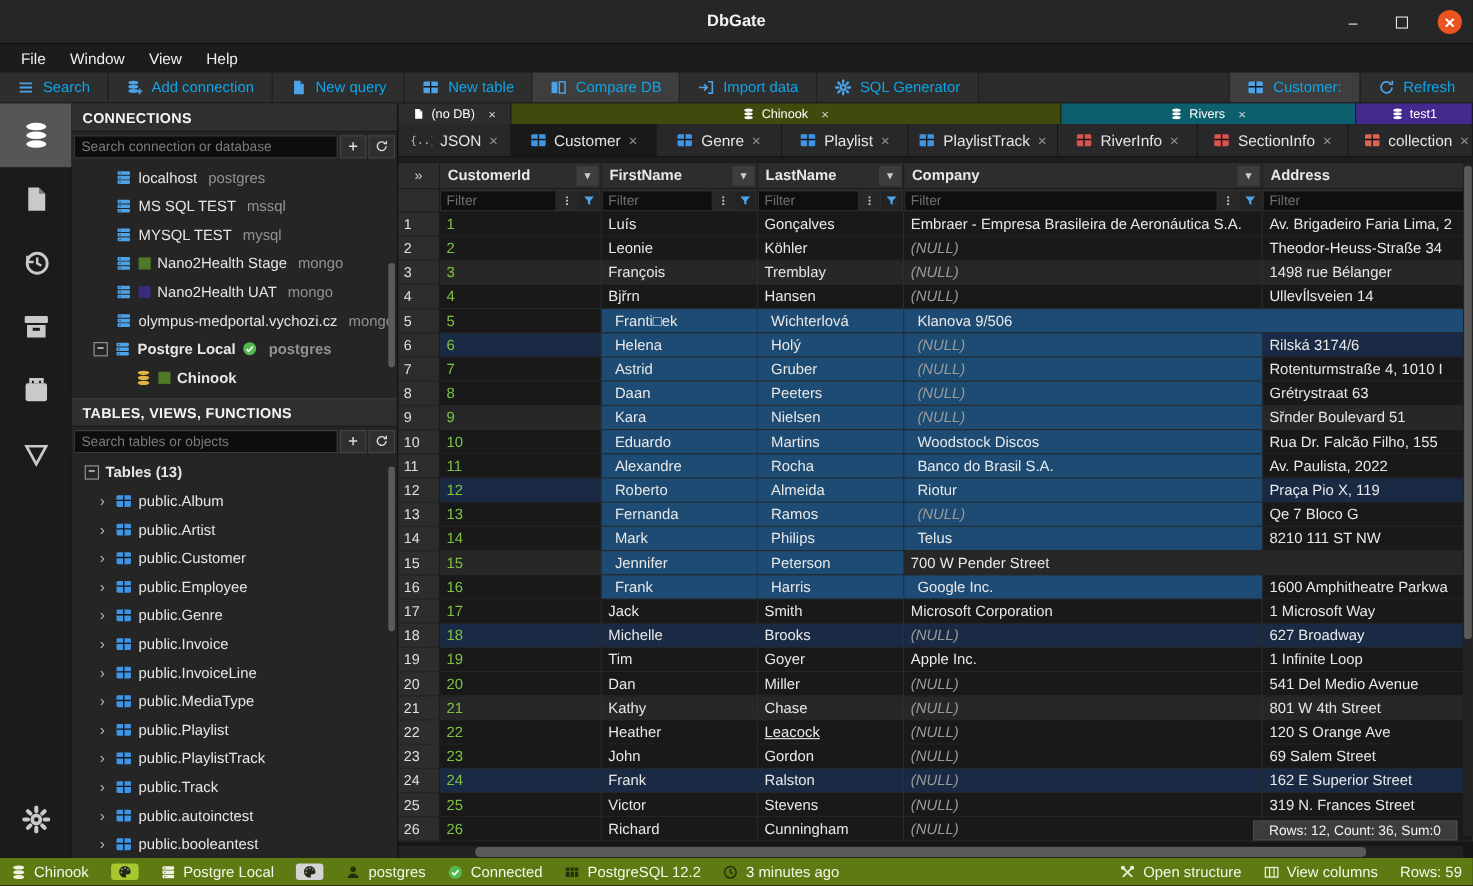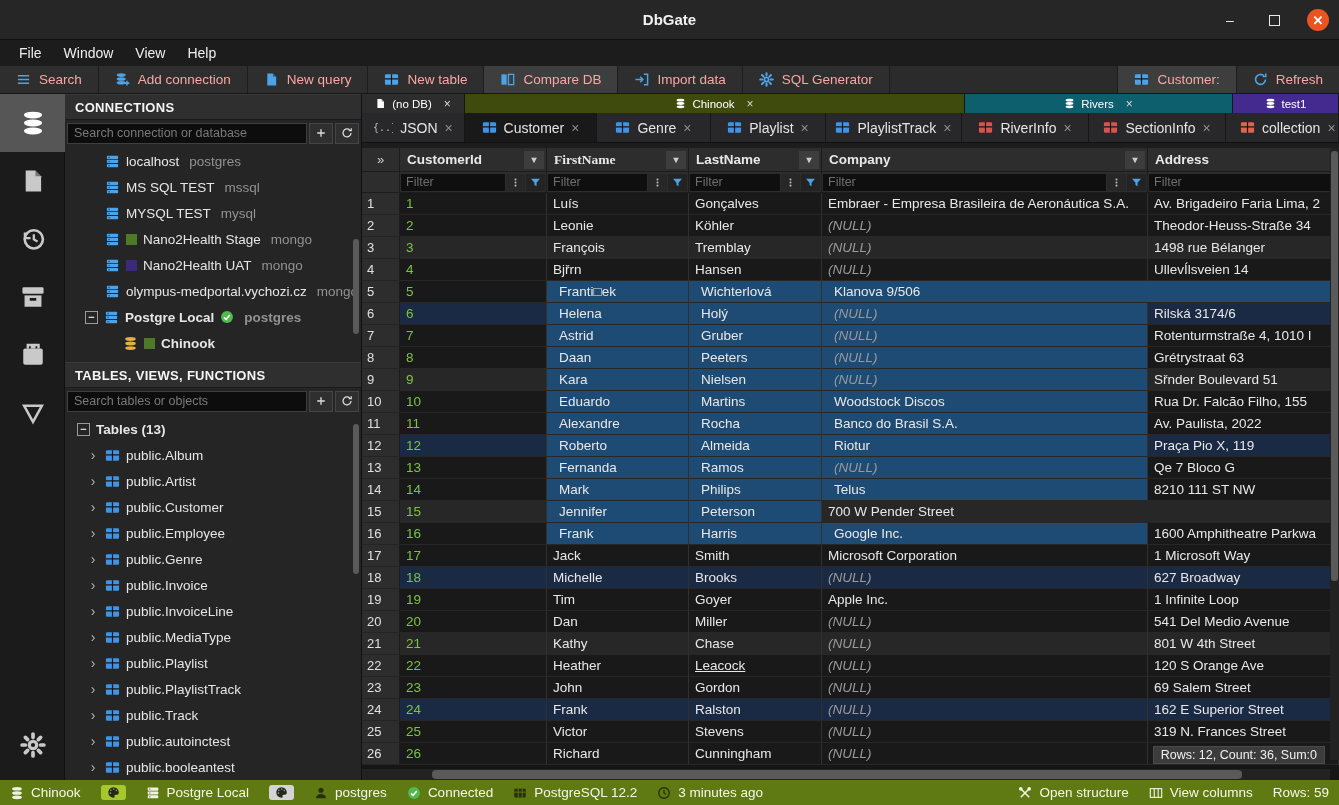--- a/index.html
+++ b/index.html
@@ -16,21 +16,21 @@
   .wb.square span { width:11px; height:11px; border:1.5px solid #e8e8e8; display:block; }
   .wb.close { background:#e95420; border-radius:50%; color:#fff; font-size:13px; font-weight:bold; }
 
   
   .menubar { height:26px; background:#1c1c1c; display:flex; align-items:center; padding-left:8px; }
   .menuitem { padding:0 11px; height:26px; display:flex; align-items:center; font-size:14px; color:#eee; }
 
   
   .toolbar { height:28px; background:#2b2b2b; display:flex; align-items:stretch; justify-content:space-between; border-bottom:1px solid #161616; }
   .tb-side { display:flex; align-items:stretch; }
-  .tbbtn { display:flex; align-items:center; gap:8px; padding:0 16px; background:#2e2e2e; border-right:1px solid #1d1d1d; font-size:13.5px; color:#fca5a5; }
+  .tbbtn { display:flex; align-items:center; gap:8px; padding:0 16px; background:#2e2e2e; border-right:1px solid #1d1d1d; font-size:13.5px; color:#0ea5e9; }
   .tb-side.right .tbbtn { border-left:1px solid #1d1d1d; border-right:none; }
   .tbbtn.active { background:#3e3e3e; }
   .tbbtn .ic { color:#4da3e8; }
 
   
   .content { display:flex; height:686px; }
 
   
   .rail { width:65px; background:#1b1b1b; display:flex; flex-direction:column; justify-content:space-between; border-right:1px solid #101010; }
   .rail-ic { width:65px; height:58px; display:flex; align-items:center; justify-content:center; color:#c9c9c9; }
@@ -90,21 +90,21 @@
   .g-cell { background:#191919; border-right:1px solid #303030; border-bottom:1px solid #272727; color:#e8e8e8; font-size:13.5px; display:flex; align-items:center; padding-left:6px; overflow:hidden; white-space:nowrap; }
   .g-cell.zebra { background:#272727; }
   .g-cell.sel { background:#1d4b74;padding-left:12px; }
   .g-cell.band { background:#1a2a44; }
   .g-cell.idc { color:#7cc344; }
   .g-cell.null { color:#9a9a9a; font-style:italic; }
   .g-vscroll { position:absolute; top:0; right:0; bottom:20px; width:9px; background:#222; }
   .g-vscroll .thumb { position:absolute; top:3px; left:1px; width:7px; height:430px; background:#5a5a5a; border-radius:3px; }
   .g-hscroll { position:absolute; left:0; right:9px; bottom:0; height:11px; background:#222; }
   .g-hscroll .thumb { position:absolute; top:1px; left:70px; width:810px; height:9px; background:#5a5a5a; border-radius:4px; }
-  .g-stats { position:absolute; right:14px; bottom:16px; background:#3c3c3c; border:1px solid #4a4a4a; color:#f0f0f0; font-size:12.5px; padding:1px 7px; }
+  .g-stats { position:absolute; right:14px; bottom:16px; background:#3c3c3c; border:1px solid #4a4a4a; color:#f0f0f0; font-size:12.5px; padding:1px 14px; }
 
   
   .statusbar { height:25px; background:#5f7913; display:flex; align-items:center; justify-content:space-between; padding:0 10px; color:#f4f8e8; font-size:13.5px; }
   .sb-side { display:flex; align-items:center; gap:20px; }
   .sb-item { display:flex; align-items:center; gap:7px; }
   .sb-item .ic { width:14px; height:14px; color:#26300a; }
   .sb-item .ic.white { color:#eef3df; }
   .sb-badge { border-radius:3px; padding:1px 6px; display:flex; align-items:center; }
   .sb-badge .ic { width:13px; height:13px; color:#232917; }
 </style>
@@ -729,21 +729,21 @@
           <span class="x">×</span>
         </div>
       </div>
     <div class="grid">
       <div class="g-hrow" id="g-hrow">
           <div class="g-corner">»</div>
           <div class="g-hcell" style="width: 147px;">
             <span>CustomerId</span>
             <span class="g-dd">▾</span>
           </div>
-          <div class="g-hcell" style="width: 142px; font-family: Liberation Serif, serif;">
+          <div class="g-hcell" style="width: 142px;">
             <span>FirstName</span>
             <span class="g-dd">▾</span>
           </div>
           <div class="g-hcell" style="width: 133px;">
             <span>LastName</span>
             <span class="g-dd">▾</span>
           </div>
           <div class="g-hcell" style="width: 326px;">
             <span>Company</span>
             <span class="g-dd">▾</span>

